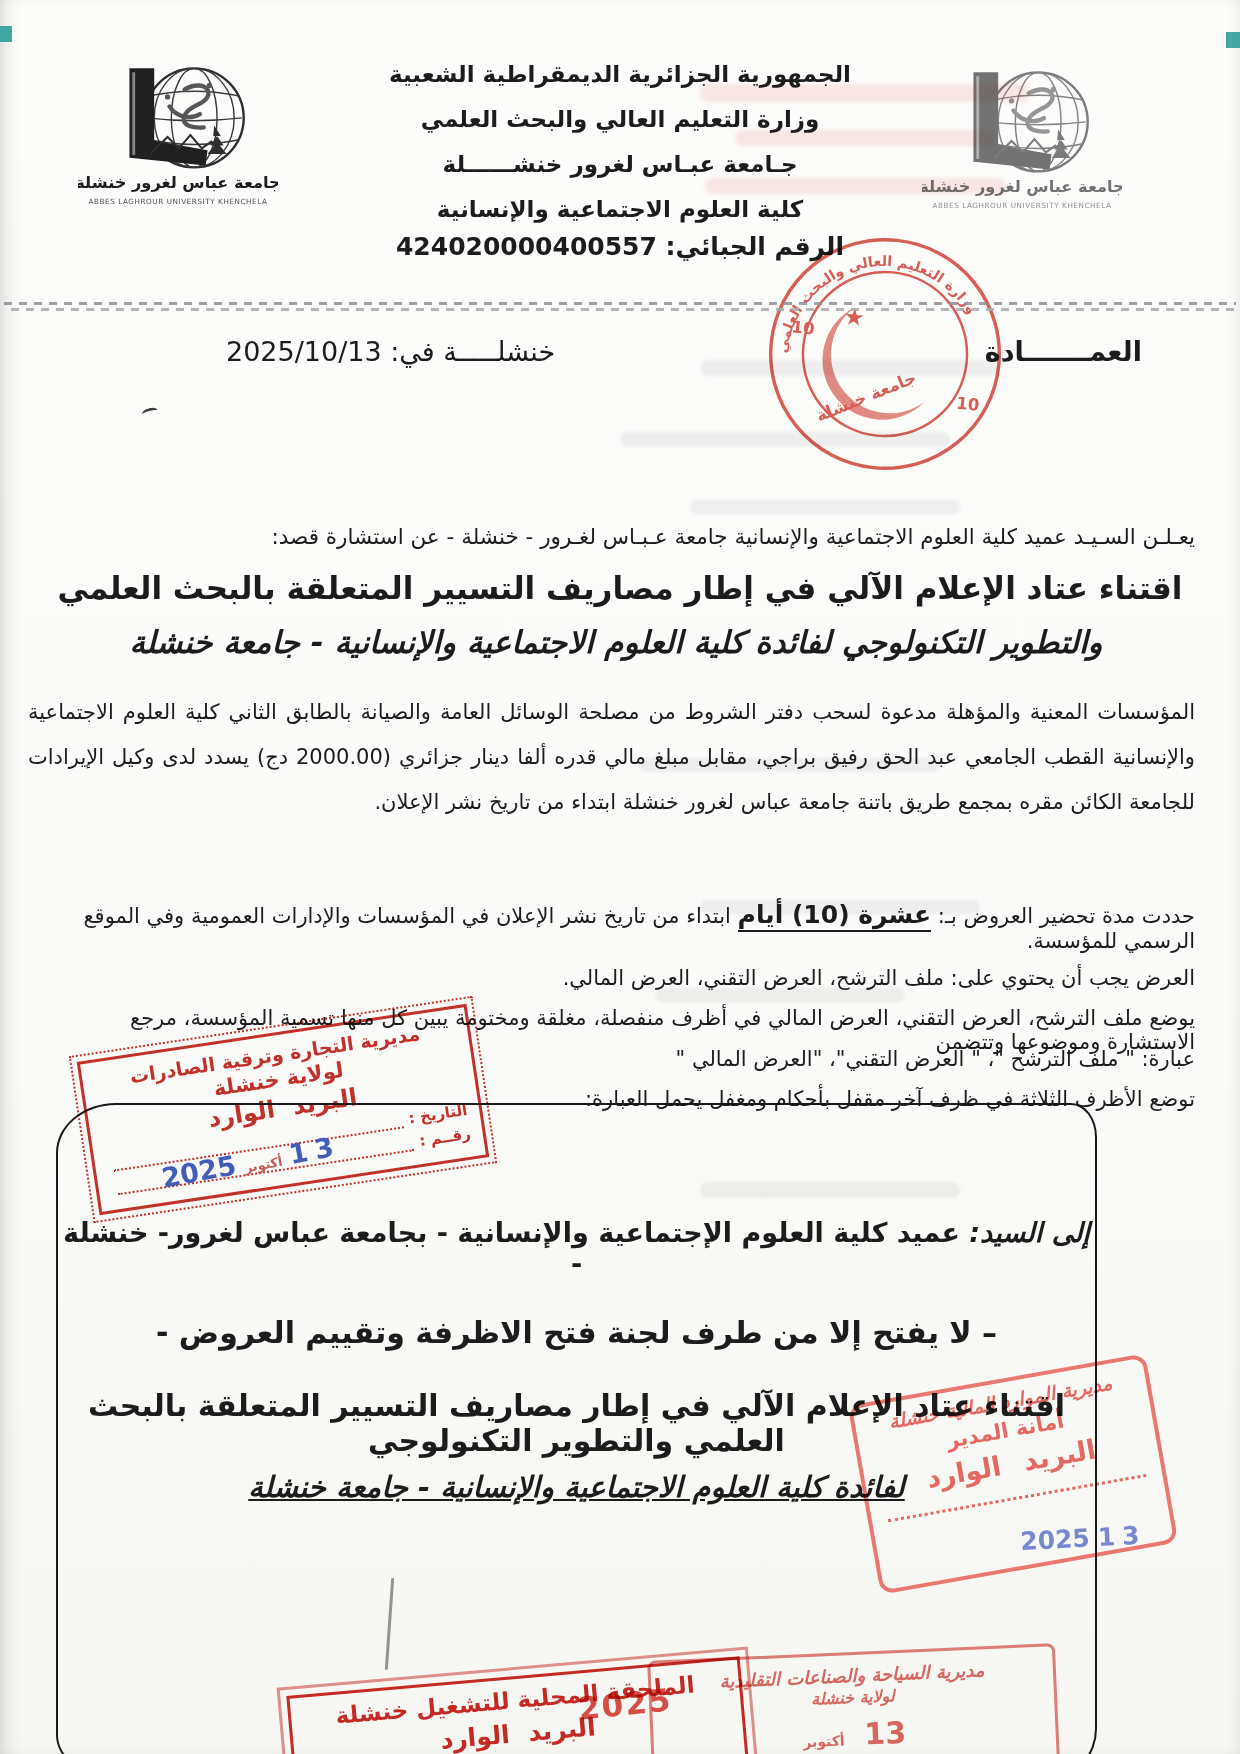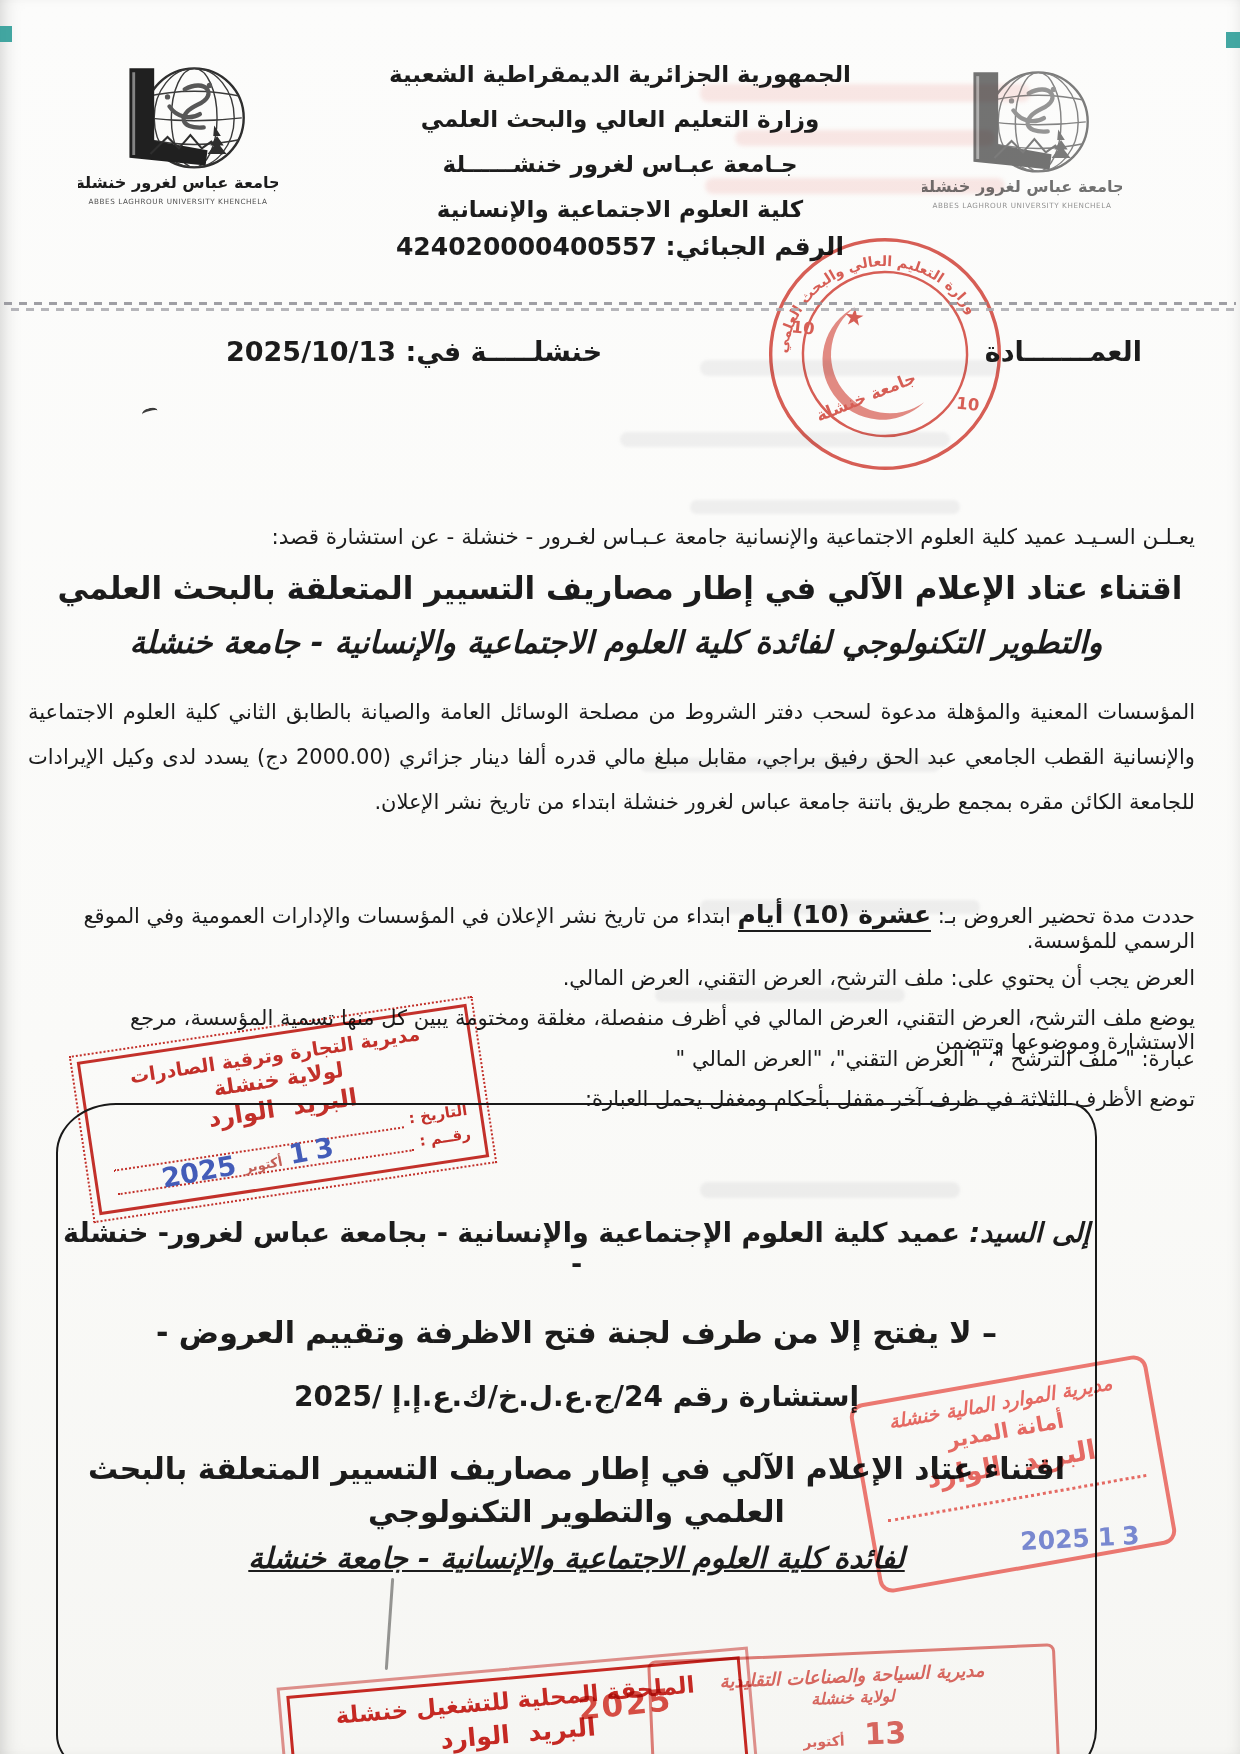--- a/index.html
+++ b/index.html
@@ -18,21 +18,21 @@
   .logo{width:200px; height:158px;}
   .logo-left{left:78px; top:56px;}
   .logo-right{left:922px; top:60px; opacity:.62;}
   
   .separator{top:302px; left:4px; right:4px; height:10px; opacity:.85;
     background:
       repeating-linear-gradient(90deg,#8f8f96 0 8px,transparent 8px 15px) 0 0 / 100% 3px no-repeat,
       repeating-linear-gradient(90deg,#aaaab0 0 8px,transparent 8px 15px) 7px 6px / 100% 3px no-repeat;}
   
   .deanship{top:336px; right:98px; font-size:27px; font-weight:bold;}
-  .placedate{top:336px; left:226px; font-size:27px; font-weight:bold;}
+  .placedate{top:336px; left:226px; font-size:27px; font-weight:normal;}
   .doc-title{top:390px; left:0; right:0; text-align:center;
     font-family:"DejaVu Serif", serif; font-style:italic; font-weight:bold; font-size:47px;}
   .doc-ref{top:472px; left:0; right:0; text-align:center; font-size:25px; font-family:"DejaVu Serif", serif;}
   .announce{top:524px; left:42px; right:45px; text-align:right; font-size:21.5px;}
   .subj1{top:570px; left:20px; right:20px; text-align:center; font-size:31px; font-weight:bold;}
   .subj2{top:624px; left:20px; right:28px; text-align:center; font-size:31px; font-weight:bold; font-style:italic;}
   
   .para{left:28px; right:45px; font-size:21px; line-height:45px; text-align:justify; text-align-last:right;}
   .p1{top:690px;}
   .line{left:42px; right:45px; font-size:21px; text-align:right;}
@@ -42,21 +42,21 @@
   
   .env-box{left:56px; top:1103px; width:1041px; height:674px;
     border:2.5px solid #191919;
     border-radius:60px 26px 44px 55px / 50px 34px 48px 42px;
     text-align:center; box-sizing:border-box; padding-top:112px;}
   .env-box .b1{font-size:27px; font-weight:bold;}
   .env-box .b1 .lbl{font-style:italic;}
   .env-box .b2{font-size:30px; font-weight:bold; margin-top:36px;}
   .env-box .b3{font-size:28px; font-weight:bold; margin-top:30px;}
   .env-box .b4{font-size:30px; font-weight:bold; margin-top:38px;}
-  .env-box .b5{font-size:30px; font-weight:bold; margin-top:8px;}
+  .env-box .b5{font-size:30px; font-weight:bold; }
   .env-box .b6{font-size:29px; font-weight:bold; font-style:italic; margin-top:12px;text-decoration:underline;}
   
   .stamp{mix-blend-mode:multiply;}
   .round-stamp{left:758px; top:224px; width:254px; height:260px; color:#d23b31;
     transform:rotate(6deg); opacity:.82;}
   .commerce-stamp{left:86px; top:1032px; width:394px; transform:rotate(-8.5deg);
     border:3px solid #c4261f; outline:2px dotted #c4261f; outline-offset:5px;
     color:#c4261f; padding:8px 12px 14px; box-sizing:border-box; opacity:.95; text-align:center;}
   .commerce-stamp .r1{font-size:19px; font-weight:bold;}
   .commerce-stamp .r2{font-size:21px; font-weight:bold; margin-top:2px;}
@@ -216,21 +216,20 @@
       <span class="mon">أكتوبر</span>
       <span>2025</span>
     </div>
   </div>
 
   <div class="abs env-box">
     <div class="b1 rtl">
       <span class="lbl">إلى السيد:</span><span> عميد كلية العلوم الإجتماعية والإنسانية - بجامعة عباس لغرور- خنشلة -</span>
     </div>
     <div class="b2 rtl">– لا يفتح إلا من طرف لجنة فتح الاظرفة وتقييم العروض -</div>
-    <div class="b3 rtl">إستشارة رقم 24/ج.ع.ل.خ/ك.ع.إ.إ /2025</div>
     <div class="b4 rtl">اقتناء عتاد الإعلام الآلي في إطار مصاريف التسيير المتعلقة بالبحث</div>
     <div class="b5 rtl">العلمي والتطوير التكنولوجي</div>
     <div class="b6 rtl">لفائدة كلية العلوم الاجتماعية والإنسانية - جامعة خنشلة</div>
   </div>
 
   <div class="abs stamp finance-stamp">
     <div class="r1 rtl">مديرية الموارد المالية خنشلة</div>
     <div class="r2 rtl">أمانة المدير</div>
     <div class="r3 rtl">البريد الوارد</div>
     <div class="dots"></div>

